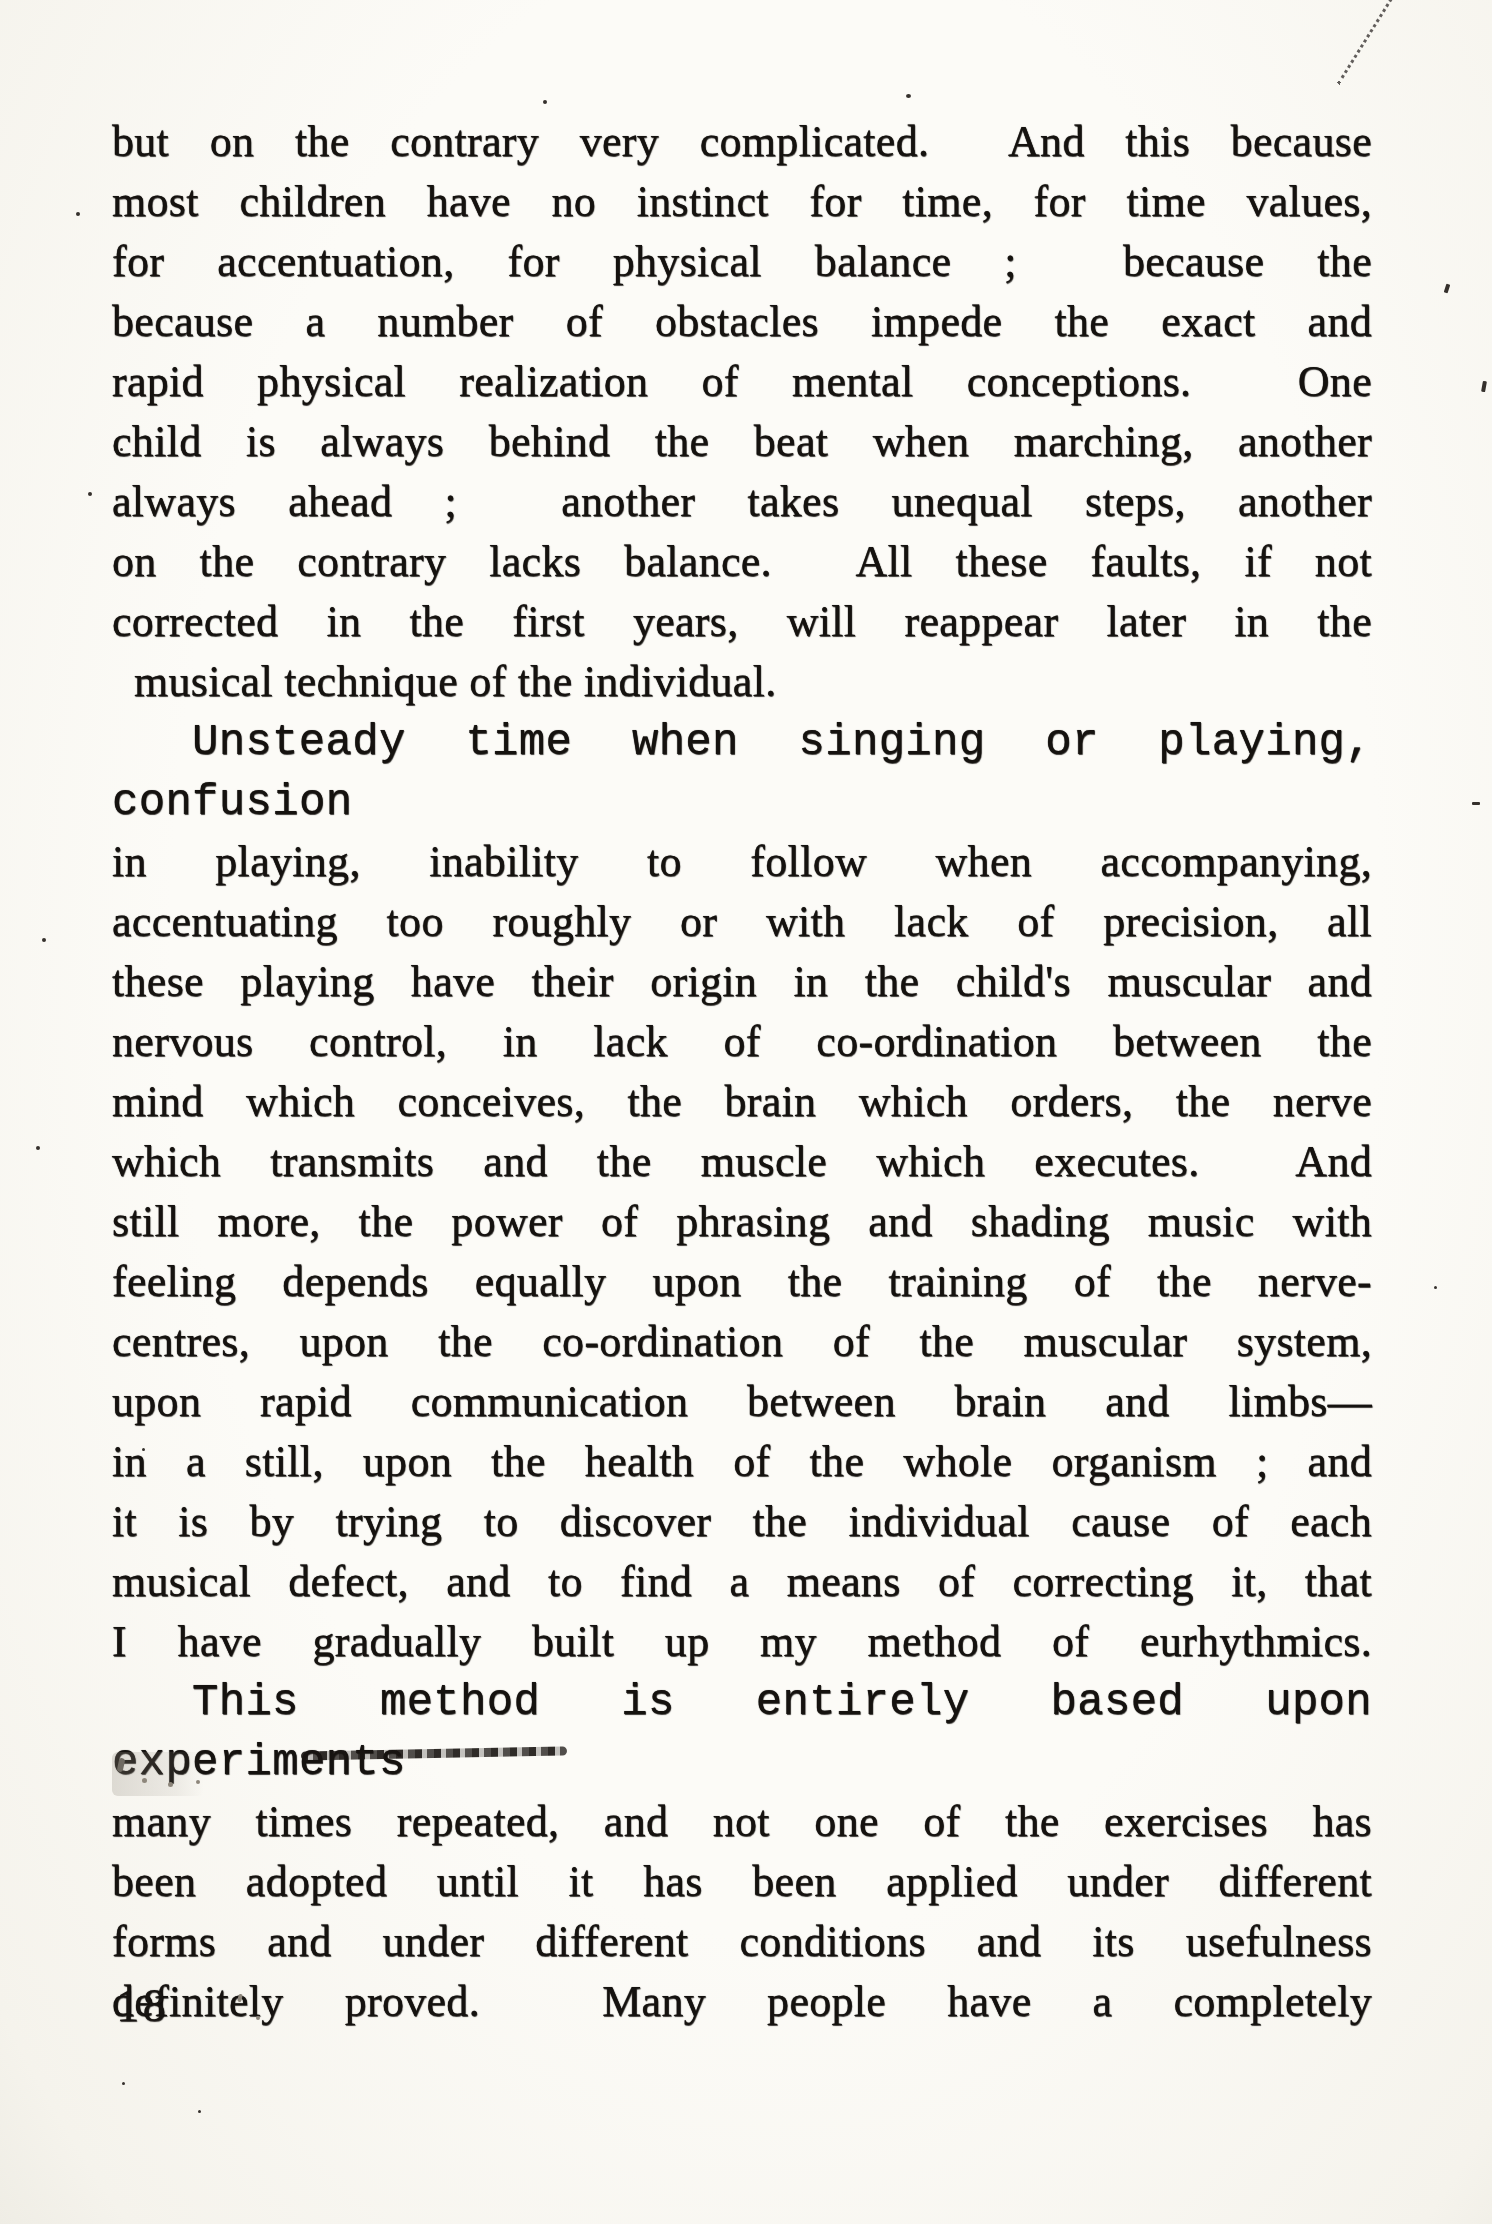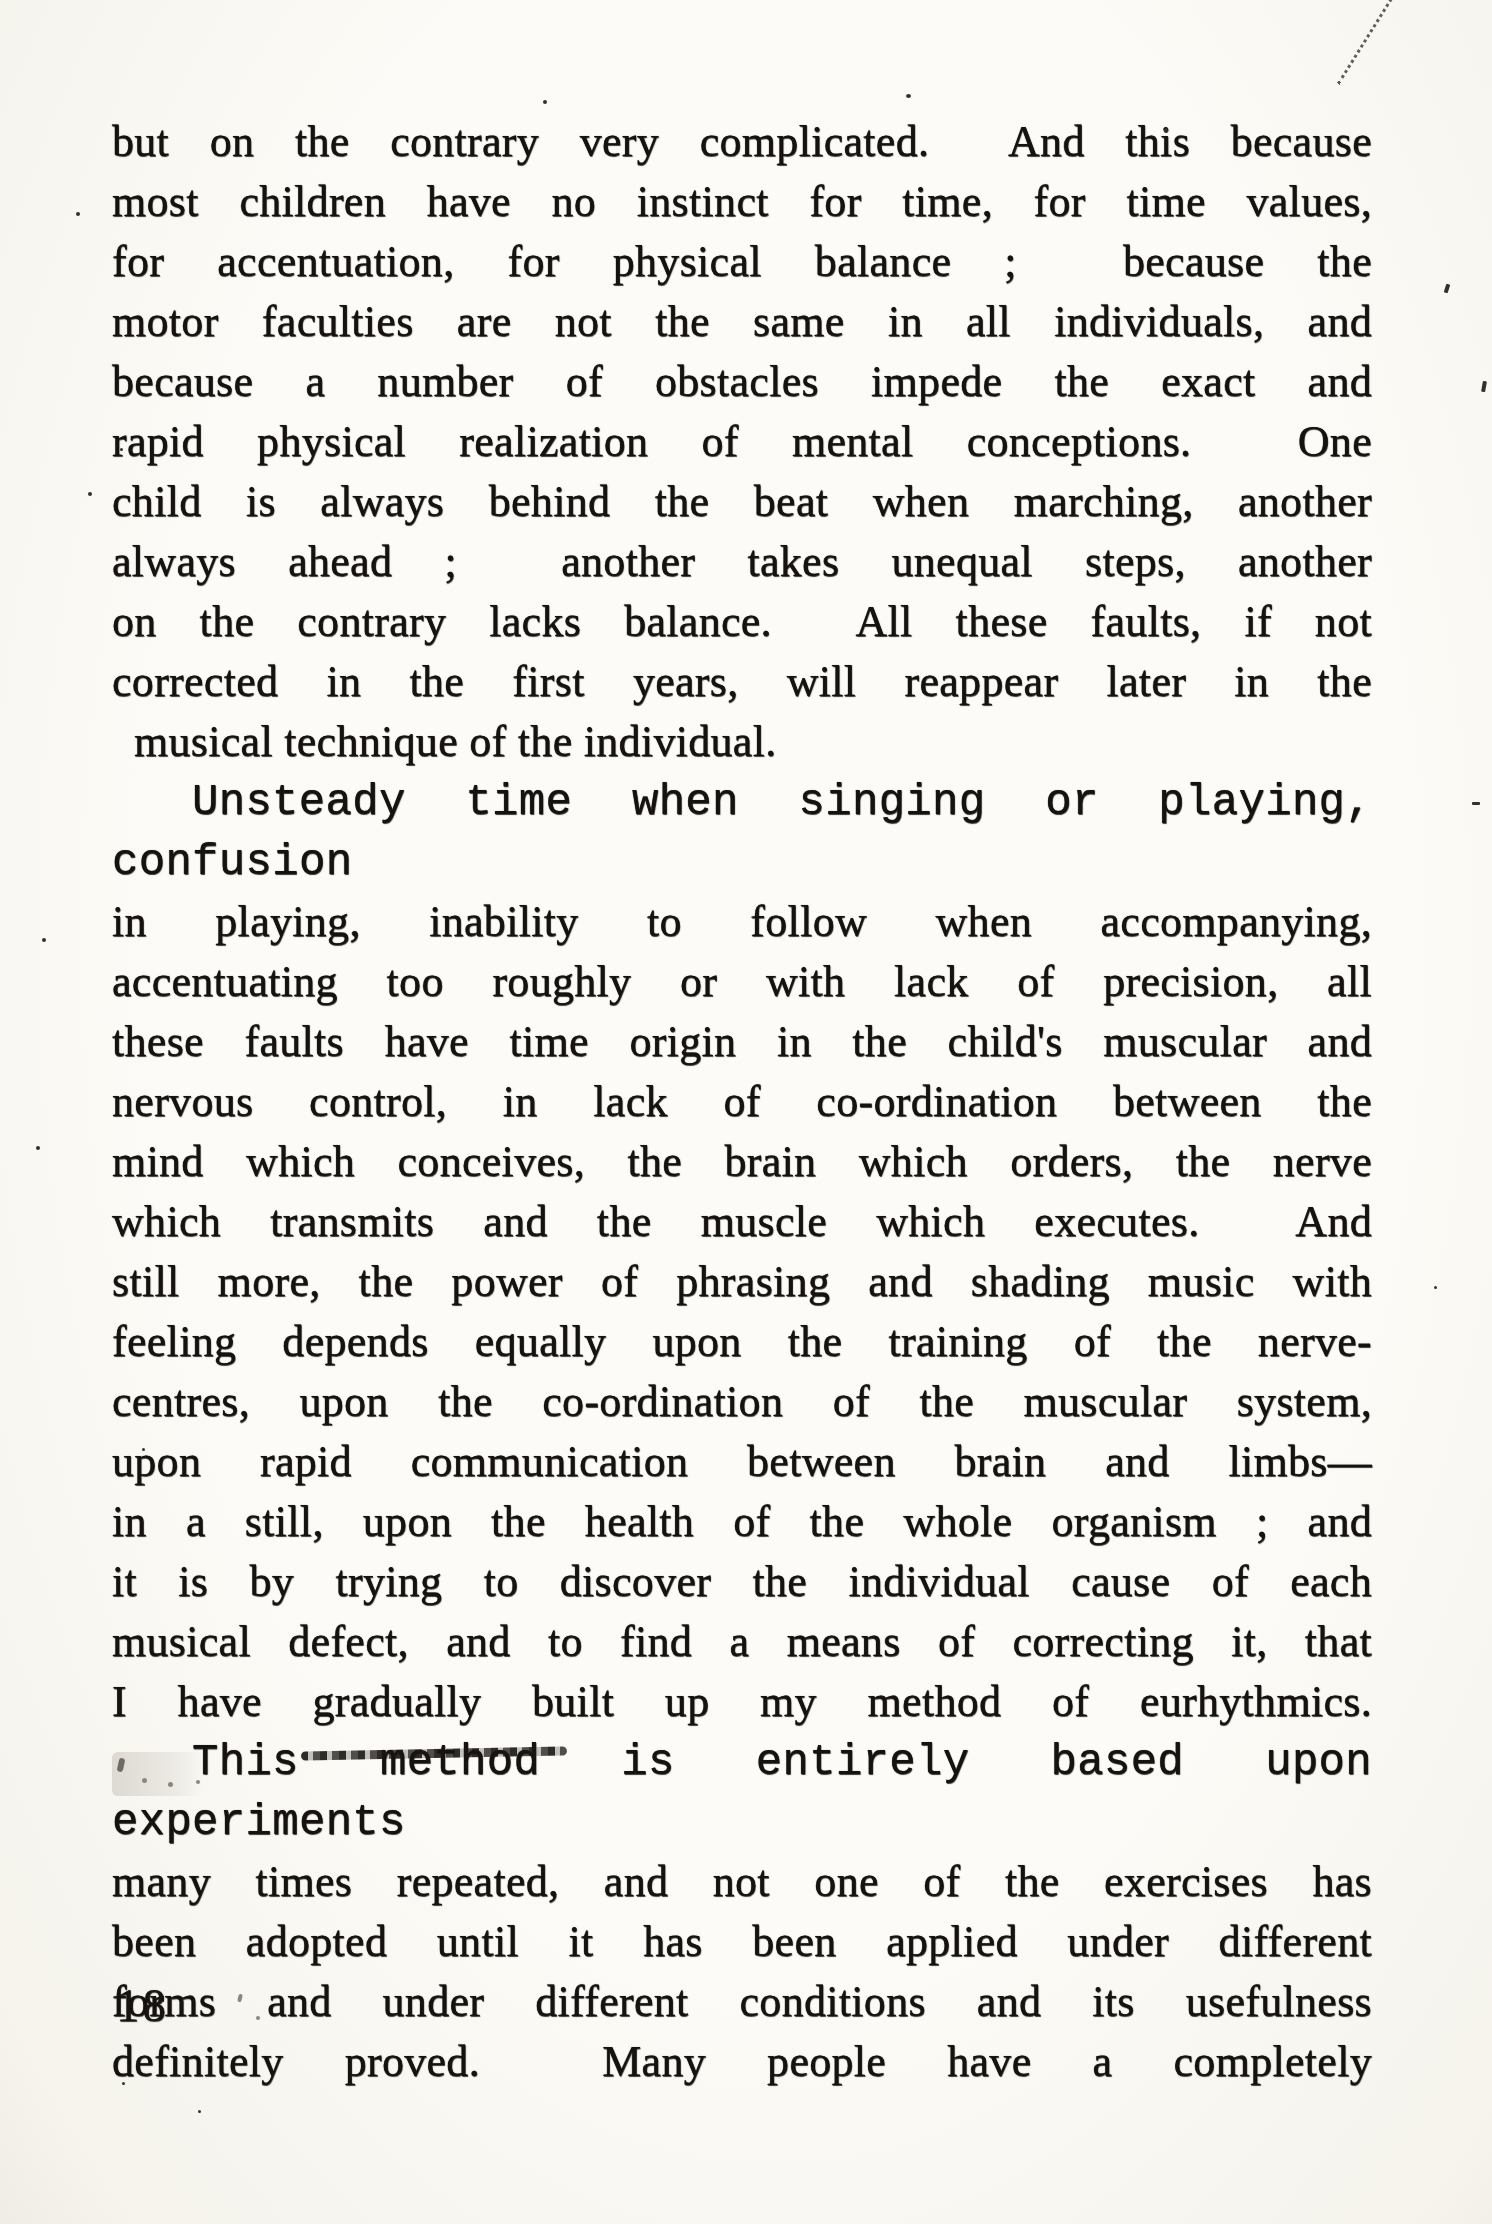--- a/index.html
+++ b/index.html
@@ -75,32 +75,31 @@
 </style>
 </head>
 <body>
 
 <div class="page">
 
   <div class="text-block">
       <div class="line">but on the contrary very complicated.&nbsp; And this because</div>
       <div class="line">most children have no instinct for time, for time values,</div>
       <div class="line">for accentuation, for physical balance ;&nbsp; because the</div>
-      <div class="line">motor faculties are not the same in all individuals, and</div>
       <div class="line">because a number of obstacles impede the exact and</div>
       <div class="line">rapid physical realization of mental conceptions.&nbsp; One</div>
       <div class="line">child is always behind the beat when marching, another</div>
       <div class="line">always ahead ;&nbsp; another takes unequal steps, another</div>
       <div class="line">on the contrary lacks balance.&nbsp; All these faults, if not</div>
       <div class="line">corrected in the first years, will reappear later in the</div>
       <div class="line flush-left">musical technique of the individual.</div>
       <div class="line indent">Unsteady time when singing or playing, confusion</div>
       <div class="line">in playing, inability to follow when accompanying,</div>
       <div class="line">accentuating too roughly or with lack of precision, all</div>
-      <div class="line">these faults have time origin in the child's muscular and</div>
+      <div class="line">these playing have their origin in the child's muscular and</div>
       <div class="line">nervous control, in lack of co-ordination between the</div>
       <div class="line">mind which conceives, the brain which orders, the nerve</div>
       <div class="line">which transmits and the muscle which executes.&nbsp; And</div>
       <div class="line">still more, the power of phrasing and shading music with</div>
       <div class="line">feeling depends equally upon the training of the nerve-</div>
       <div class="line">centres, upon the co-ordination of the muscular system,</div>
       <div class="line">upon rapid communication between brain and limbs—</div>
       <div class="line">in a still, upon the health of the whole organism ; and</div>
       <div class="line">it is by trying to discover the individual cause of each</div>
       <div class="line">musical defect, and to find a means of correcting it, that</div>

